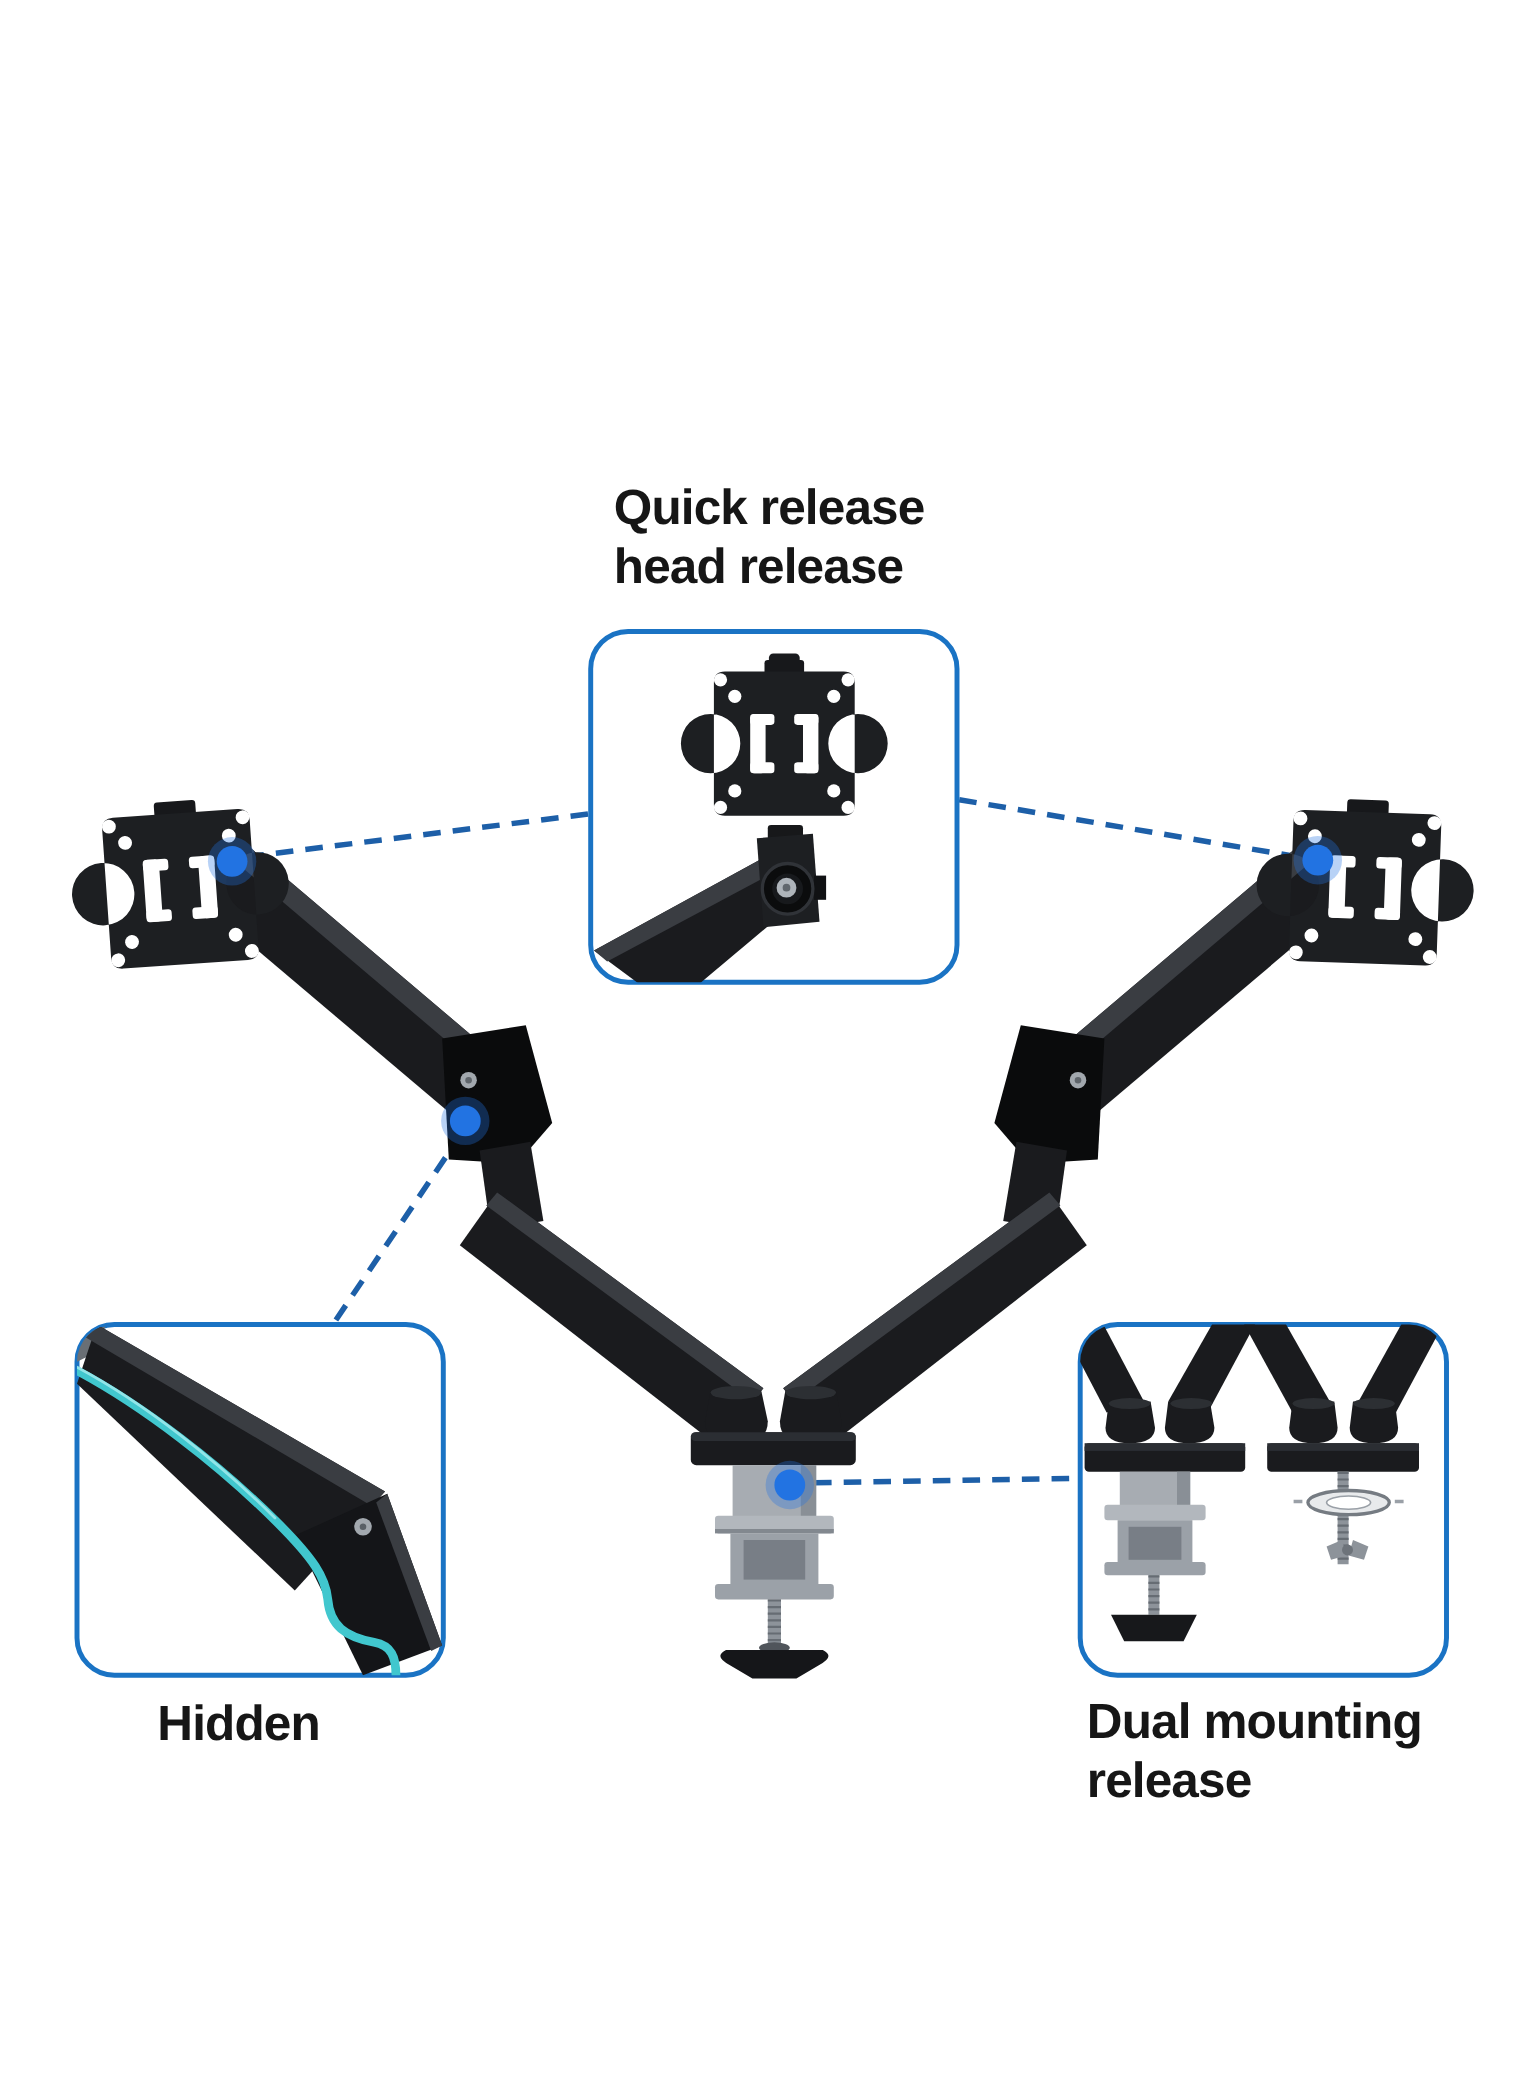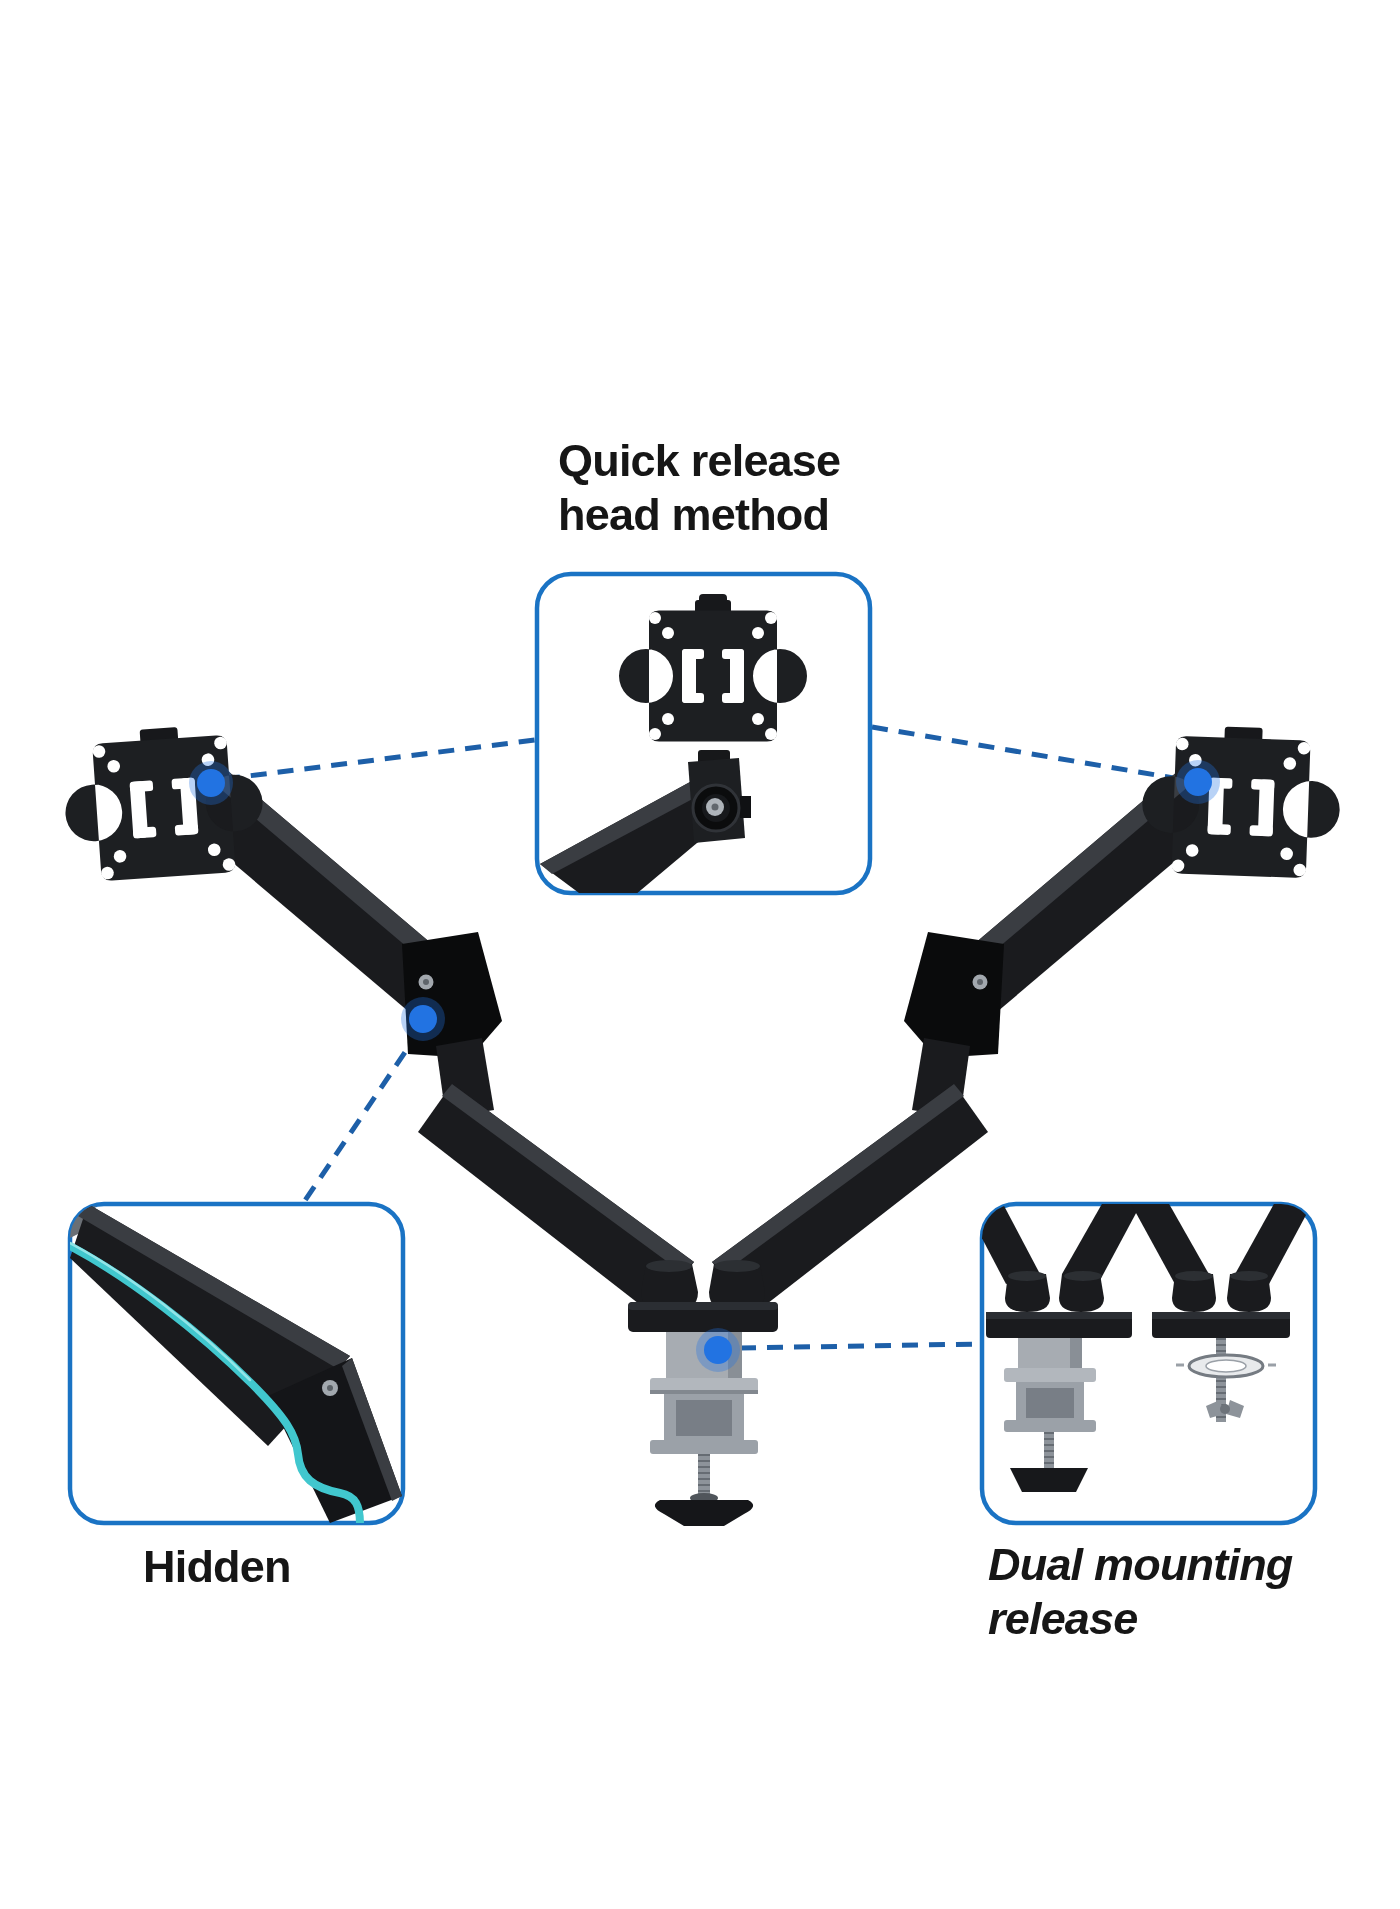--- a/index.html
+++ b/index.html
@@ -10,21 +10,21 @@
   html,body{margin:0;padding:0;}
   body{width:1400px;height:1909px;background:#ffffff;position:relative;overflow:hidden;
        font-family:"Liberation Sans", sans-serif;}
   .stage{position:absolute;left:0;top:16px;width:1400px;height:1909px;padding-left:40px;}
   svg{position:absolute;left:0;top:0;}
   .caption{position:absolute;color:var(--text);font-weight:700;font-size:45px;
            line-height:54px;letter-spacing:-0.8px;white-space:nowrap;}
   .caption span{display:block;}
   .cap-title{left:558px;top:418px;}
   .cap-hidden{left:127px;top:1524px;margin-left:16px;}
-  .cap-dual{left:988px;top:1522px;font-style:italic;}
+  .cap-dual{left:988px;top:1522px;}
   
   .box{fill:#ffffff;stroke:var(--accent);stroke-width:4.5;}
   .dash{stroke:var(--dash);stroke-width:5;fill:none;stroke-dasharray:16 11;}
   .dot-core{fill:var(--dot);}
   .dot-halo{fill:var(--dot);opacity:.32;}
   .arm{fill:var(--arm);}
   .armhi{fill:var(--armhi);}
   .armlo{fill:var(--armlo);}
   .plate{fill:#1d1f22;fill-rule:evenodd;}
   .hole{fill:#ffffff;}
@@ -229,21 +229,21 @@
         <polygon fill="#8d939a" points="1206,1390 1220,1384 1224,1398 1210,1402"></polygon>
         <polygon fill="#8d939a" points="1244,1390 1230,1384 1226,1398 1240,1402"></polygon>
         <circle cx="1225" cy="1393" r="5" fill="#6d737a"></circle>
       </g>
     </g>
   </g>
 </svg>
 
 <div class="caption cap-title">
   <span>Quick release</span>
-  <span>head method</span>
+  <span>head release</span>
 </div>
 <div class="caption cap-hidden">
   <span>Hidden</span>
 </div>
 <div class="caption cap-dual">
   <span>Dual mounting</span>
   <span>release</span>
 </div>
 </div>
 

